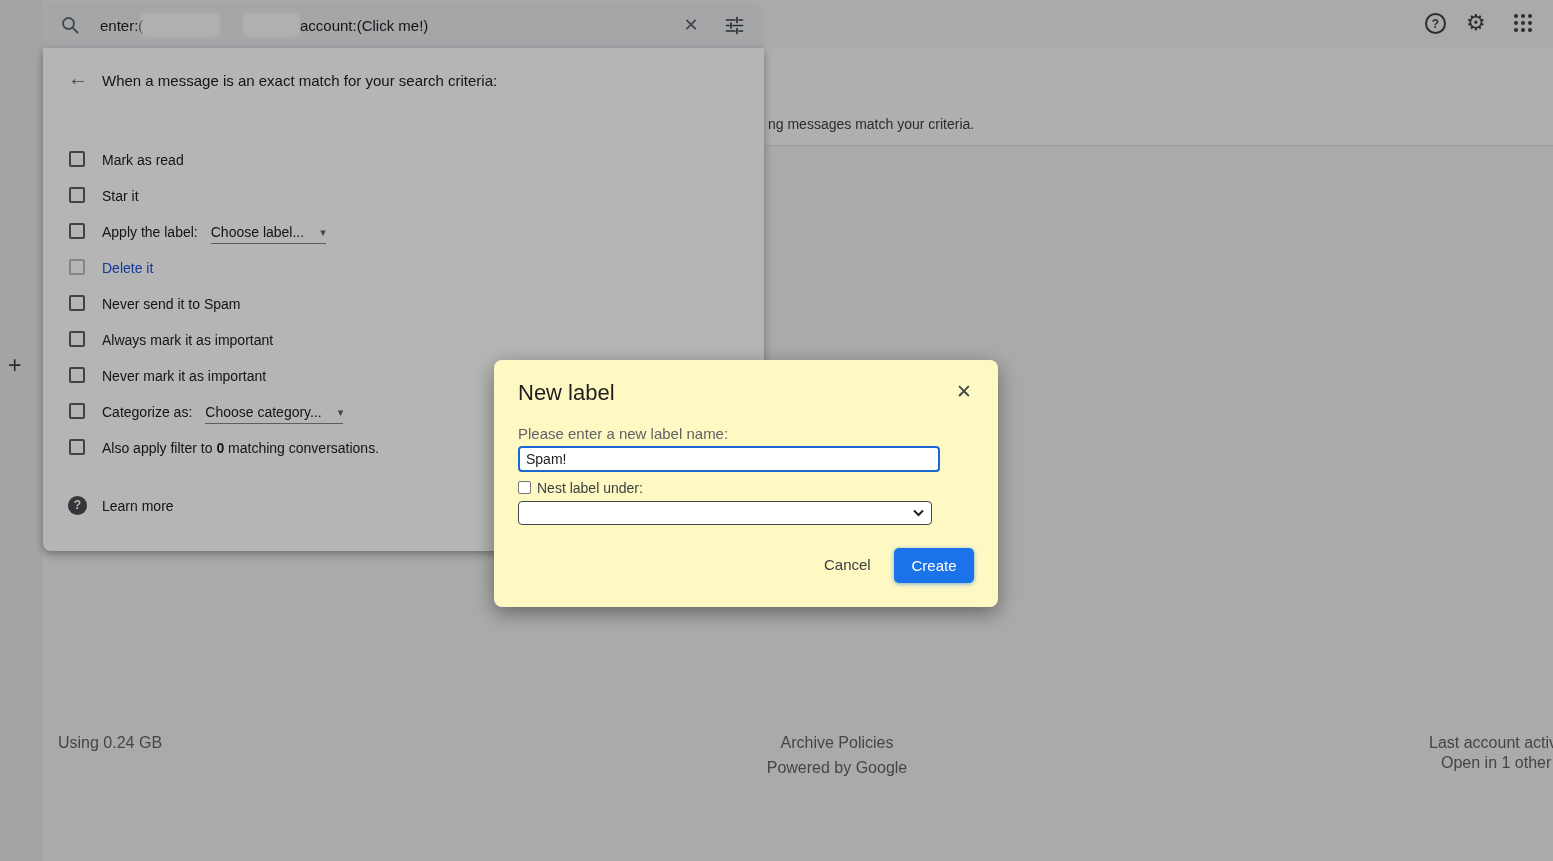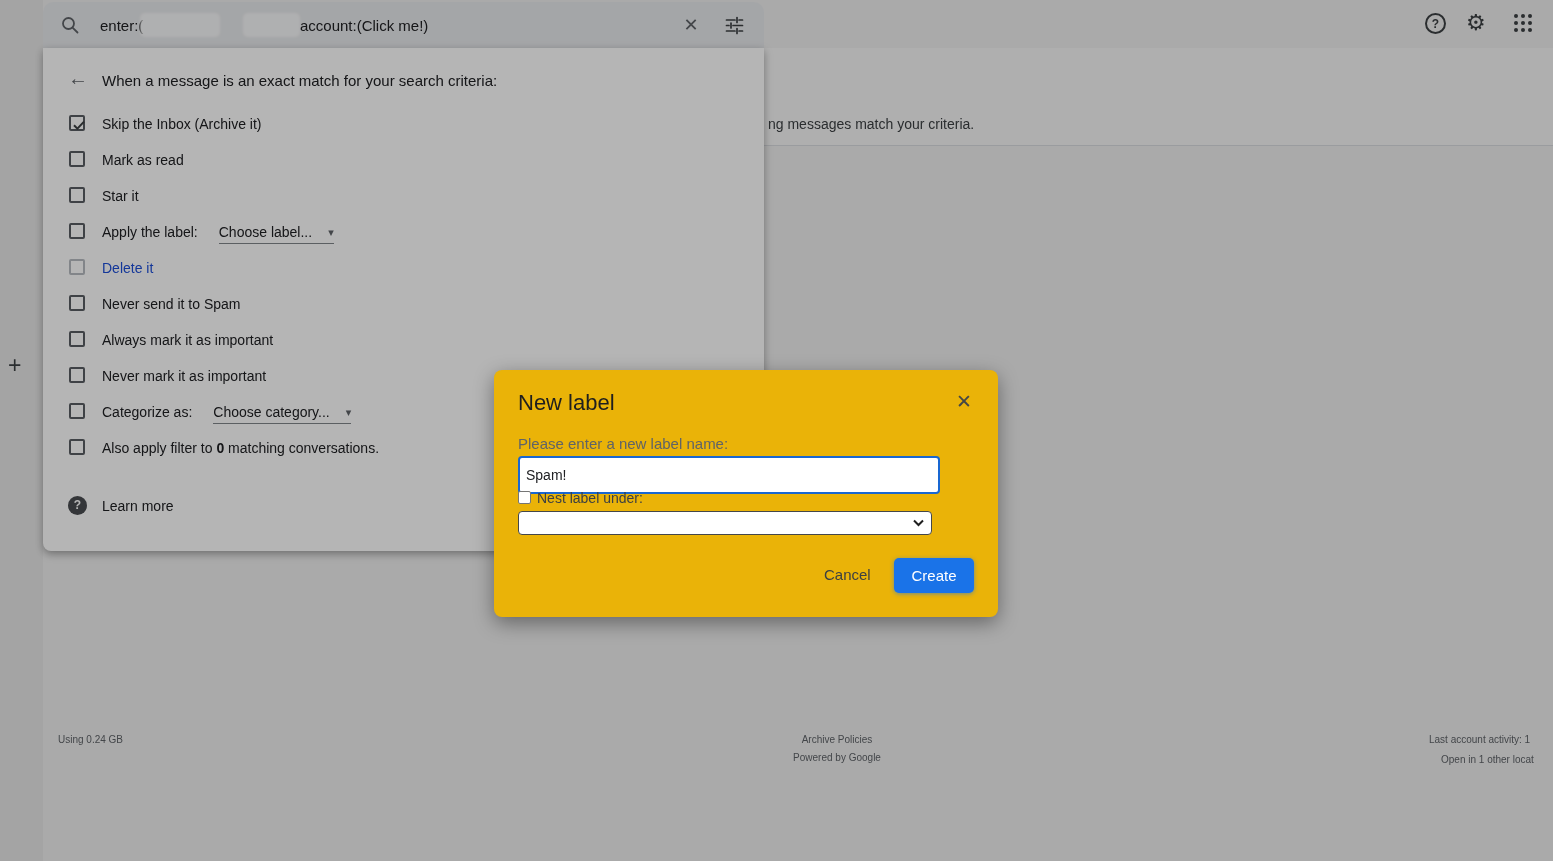--- a/index.html
+++ b/index.html
@@ -44,60 +44,60 @@
   .fp-header-text { position:absolute; left:59px; top:3px; font-size:15px; color:#202124; }
   .frow { position:absolute; left:0; width:100%; height:24px; }
   .cb {
     position:absolute; left:26px; top:2px; width:16px; height:16px;
     border:2px solid #5a5e63; border-radius:2px; background:#fff; cursor:pointer;
   }
   .cb.checked svg { position:absolute; left:0; top:0; }
   .cb.disabled { border-color:#b8bcc1; }
   .flabel { position:absolute; left:59px; top:3px; font-size:14px; color:#202124; white-space:nowrap; }
   .flabel.disabled { color:#1d4ed8; }
-  .dd { border-bottom:1px solid #80868b; padding-bottom:3px; margin-left:21px; cursor:pointer; color:#202124; }
+  .dd { border-bottom:1px solid #80868b; padding-bottom:3px; margin-left:13px; cursor:pointer; color:#202124; }
   .dd .arr { display:inline-block; margin-left:16px; font-size:11px; color:#5f6368; transform:translateY(-1px); }
   .learn-row { position:absolute; left:0; top:448px; height:24px; width:100%; }
   .learn-icon {
     position:absolute; left:25px; top:0; width:19px; height:19px; border-radius:50%;
     background:#4a4d51; color:#fff; font-size:12px; font-weight:bold;
     text-align:center; line-height:19px;
   }
   .learn-text { position:absolute; left:59px; top:2px; font-size:14px; color:#202124; cursor:pointer; }
 
   
   .tr-icon { cursor:pointer; color:#3c4043; }
   .help-icon { left:1425px; top:13px; width:21px; height:21px; border:2px solid #3c4043; border-radius:50%;
                font-size:12px; font-weight:bold; text-align:center; line-height:18px; }
   .gear-icon { left:1466px; top:10px; font-size:22px; }
   .apps-icon { left:1513px; top:13px; }
 
   
-  .footer-text { font-size:10px; color:#5f6368; white-space:nowrap; }
+  .footer-text { font-size:16px; color:#5f6368; white-space:nowrap; }
   .f-usage { left:58px; top:734px; }
   .f-center { left:710px; top:734px; width:254px; text-align:center; }
   .f-center .line2 { margin-top:7px; }
   .f-right1 { left:1429px; top:734px; }
   .f-right2 { left:1441px; top:754px; }
   .link { cursor:pointer; }
 
   
   .scrim { left:0; top:0; width:1553px; height:861px; background:rgba(0,0,0,0.29); z-index:50; }
 
   
   .dialog {
-    left:494px; top:370px; width:504px; height:247px;
-    background:#eab308; border-radius:8px; z-index:100;
+    left:494px; top:360px; width:504px; height:247px;
+    background:#fef9c3; border-radius:8px; z-index:100;
     box-shadow:0 6px 20px rgba(0,0,0,0.4);
   }
   .dlg-title { position:absolute; left:24px; top:20px; font-size:22px; color:#1f1f1f; }
   .dlg-close { position:absolute; right:22px; top:20px; width:24px; height:24px; font-size:19px; color:#444746; text-align:center; line-height:24px; cursor:pointer; }
   .dlg-label { position:absolute; left:24px; top:65px; font-size:15px; color:#5f6368; }
   .dlg-input {
-    position:absolute; left:24px; top:86px; width:422px; height:38px;
+    position:absolute; left:24px; top:86px; width:422px; height:26px;
     border:2px solid #1967d2; border-radius:4px; font-size:14px; color:#202124;
     padding:0 6px; font-family:"Liberation Sans", sans-serif; outline:none; background:#fff;
   }
   .nest-row { position:absolute; left:24px; top:120px; height:16px; }
   .nest-cb { position:absolute; left:0; top:1px; width:13px; height:13px; border:1px solid #767676; border-radius:2px; background:#fff; cursor:pointer; }
   .nest-label { position:absolute; left:19px; top:0; font-size:14px; color:#3c4043; white-space:nowrap; }
   .dlg-select {
     position:absolute; left:24px; top:141px; width:414px; height:24px;
     border:1px solid #44474a; border-radius:4px; background:#fff; cursor:pointer;
   }
@@ -145,28 +145,20 @@
     </svg>
   </span>
 </div>
 
 <div class="abs filter-panel">
   <div class="fp-header">
     <span class="back-arrow">←</span>
     <span class="fp-header-text">When a message is an exact match for your search criteria:</span>
   </div>
 
-  <div class="frow" style="top:65px">
-    <div class="cb checked">
-      <svg width="16" height="16" viewBox="0 0 16 16">
-          <path d="M3 8.2 L6.4 11.6 L13 4.6" fill="none" stroke="#3c4043" stroke-width="2"></path>
-        </svg>
-    </div>
-    <span class="flabel">Skip the Inbox (Archive it)</span>
-  </div>
 
   <div class="frow" style="top:101px">
     <div class="cb"></div>
     <span class="flabel">Mark as read</span>
   </div>
 
   <div class="frow" style="top:137px">
     <div class="cb"></div>
     <span class="flabel">Star it</span>
   </div>

